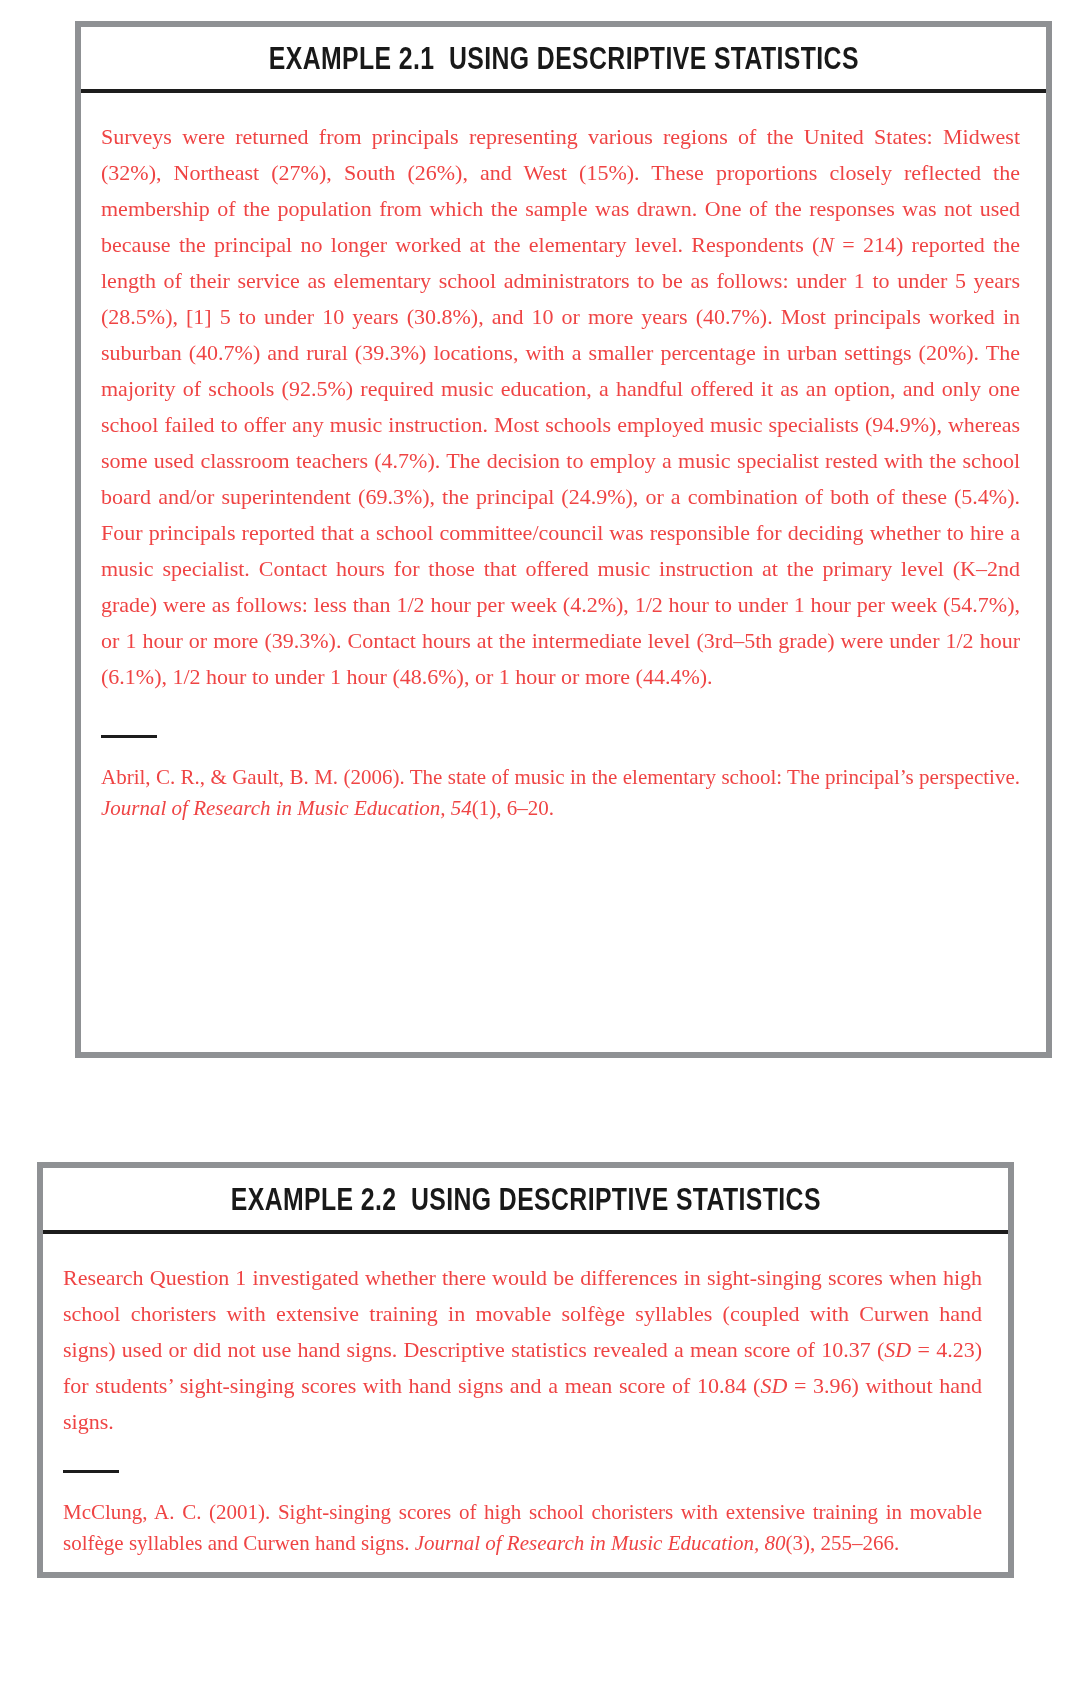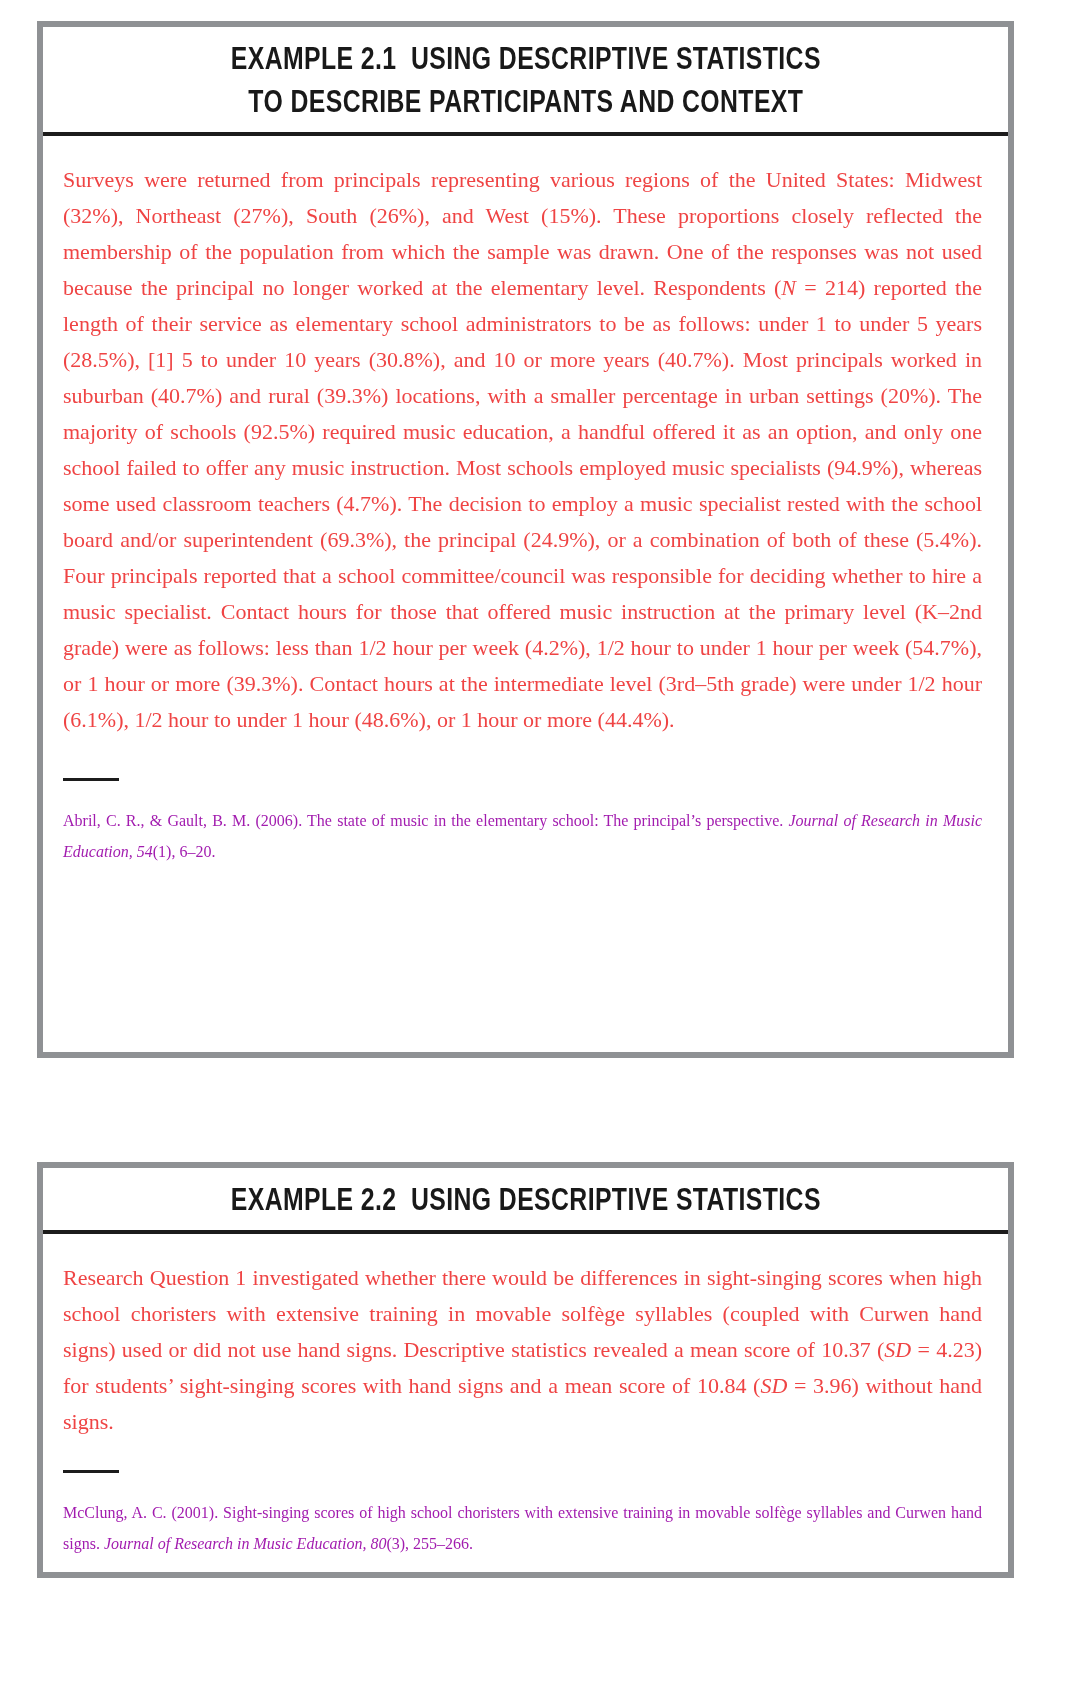--- a/index.html
+++ b/index.html
@@ -18,21 +18,21 @@
   }
   .example-box {
     position: absolute;
     left: 37px;
     width: 977px;
     box-sizing: border-box;
     border: 6px solid #8f9194;
     background: #ffffff;
     overflow: hidden;
   }
-  .box-1 { top: 21px;   height: 1037px; }
+  .box-1 { top: 21px;   height: 1037px; margin-left: 38px; }
   .box-2 { top: 1162px; height: 416px;  }
 
   .box-heading {
     text-align: center;
     padding: 13px 8px 6px 8px;
   }
   .heading-line {
     display: block;
     line-height: 38px;
     white-space: nowrap;
@@ -62,36 +62,35 @@
   .citation-rule {
     width: 56px;
     height: 3px;
     background: #1c1c1c;
     margin-left: 20px;
   }
   .box-1 .citation-rule { margin-top: 40px; }
   .box-2 .citation-rule { margin-top: 30px; }
   .box-citation {
     margin: 24px 26px 0 20px;
-    font-size: 16px;
+    font-size: 21px;
     line-height: 31px;
     text-align: justify;
     hyphens: none;
-    color: #a21caf;
+    color: #ef4444;
   }
 </style>
 </head>
 <body>
 
 <div class="page">
 
   <section class="example-box box-1">
     <header class="box-heading">
       <span class="heading-line"><span class="condensed">EXAMPLE 2.1&nbsp; USING DESCRIPTIVE STATISTICS</span></span>
-      <span class="heading-line"><span class="condensed">TO DESCRIBE PARTICIPANTS AND CONTEXT</span></span>
     </header>
     <div class="heading-rule"></div>
     <p class="box-body"><span>Surveys were returned from principals representing various regions of the United States: Midwest (32%), Northeast (27%), South (26%), and West (15%). These proportions closely reflected the membership of the population from which the sample was drawn. One of the responses was not used because the principal no longer worked at the elementary level. Respondents (</span><i>N</i><span> = 214) reported the length of their service as elementary school administrators to be as follows: under 1 to under 5 years (28.5%), [1] 5 to under 10 years (30.8%), and 10 or more years (40.7%). Most principals worked in suburban (40.7%) and rural (39.3%) locations, with a smaller percentage in urban settings (20%). The majority of schools (92.5%) required music education, a handful offered it as an option, and only one school failed to offer any music instruction. Most schools employed music specialists (94.9%), whereas some used classroom teachers (4.7%). The decision to employ a music specialist rested with the school board and/or superintendent (69.3%), the principal (24.9%), or a combination of both of these (5.4%). Four principals reported that a school committee/council was responsible for deciding whether to hire a music specialist. Contact hours for those that offered music instruction at the primary level (K–2nd grade) were as follows: less than 1/2 hour per week (4.2%), 1/2 hour to under 1 hour per week (54.7%), or 1 hour or more (39.3%). Contact hours at the intermediate level (3rd–5th grade) were under 1/2 hour (6.1%), 1/2 hour to under 1 hour (48.6%), or 1 hour or more (44.4%).</span></p>
     <div class="citation-rule"></div>
     <p class="box-citation"><span>Abril, C. R., &amp; Gault, B. M. (2006). The state of music in the elementary school: The principal’s perspective. </span><i>Journal of Research in Music Education, 54</i><span>(1), 6–20.</span></p>
   </section>
 
   <section class="example-box box-2">
     <header class="box-heading">
       <span class="heading-line"><span class="condensed">EXAMPLE 2.2&nbsp; USING DESCRIPTIVE STATISTICS</span></span>

